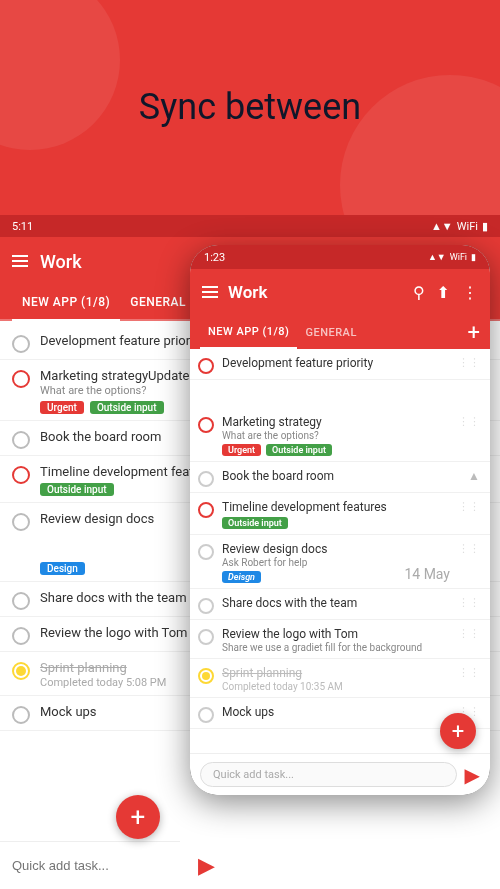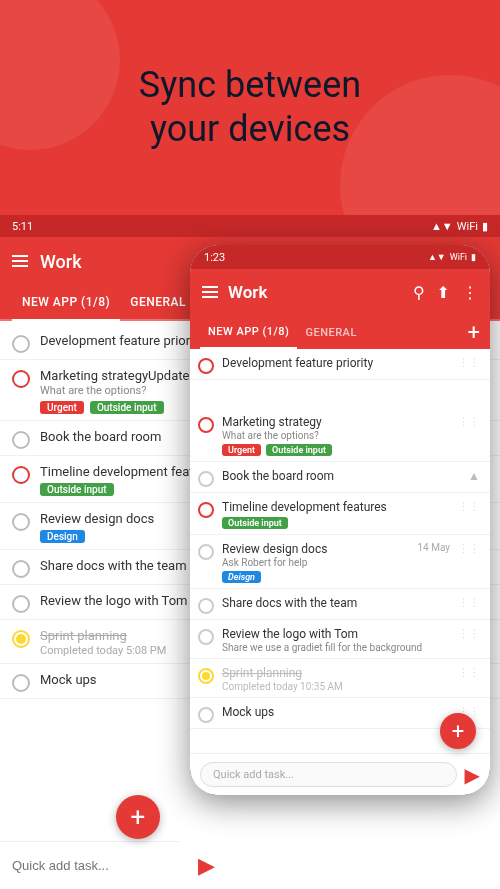--- a/index.html
+++ b/index.html
@@ -194,21 +194,21 @@
     }
     .tag {
       border-radius: 3px;
       padding: 1px 7px;
       font-size: 10px;
       font-weight: 500;
       color: white;
     }
     .tag.urgent { background: #e53935; }
     .tag.outside-input { background: #43a047; }
-    .tag.design { background: #1e88e5; }
+    .tag.design { background: #1e88e5; margin-top: 32px; }
 
     .drag-handle {
       color: #ccc;
       font-size: 14px;
       display: flex;
       flex-direction: column;
       gap: 2px;
       padding-top: 3px;
       flex-shrink: 0;
     }
@@ -377,23 +377,24 @@
       padding: 1px 6px;
       font-size: 9px;
       font-weight: 600;
       color: white;
     }
     .tag-phone.urgent { background: #e53935; }
     .tag-phone.outside { background: #43a047; }
     .tag-phone.design { background: #1e88e5; font-style: italic; }
 
     .task-date-phone {
-      font-size: 10px;
+      font-size: 14px;
       color: #aaa;
       white-space: nowrap;
+      margin-top: 24px;
     }
     .task-check-phone.yellow-dot {
       border-color: #fdd835;
       position: relative;
     }
     .task-check-phone.yellow-dot::after {
       content: '';
       width: 8px;
       height: 8px;
       background: #fdd835;
@@ -500,21 +501,20 @@
   </style>
 </head>
 <body>
 
 <div class="hero">
   <div class="hero-circle-left"></div>
   <div class="hero-circle-right"></div>
   <div class="hero-text">
     <h1>
       <span>Sync between</span><br>
-      <span>your devices</span>
     </h1>
   </div>
 </div>
 
 <div class="tablet-container">
 
   <div class="tablet-ui">
 
     <div class="status-bar-tablet">
       <span>5:11</span>

